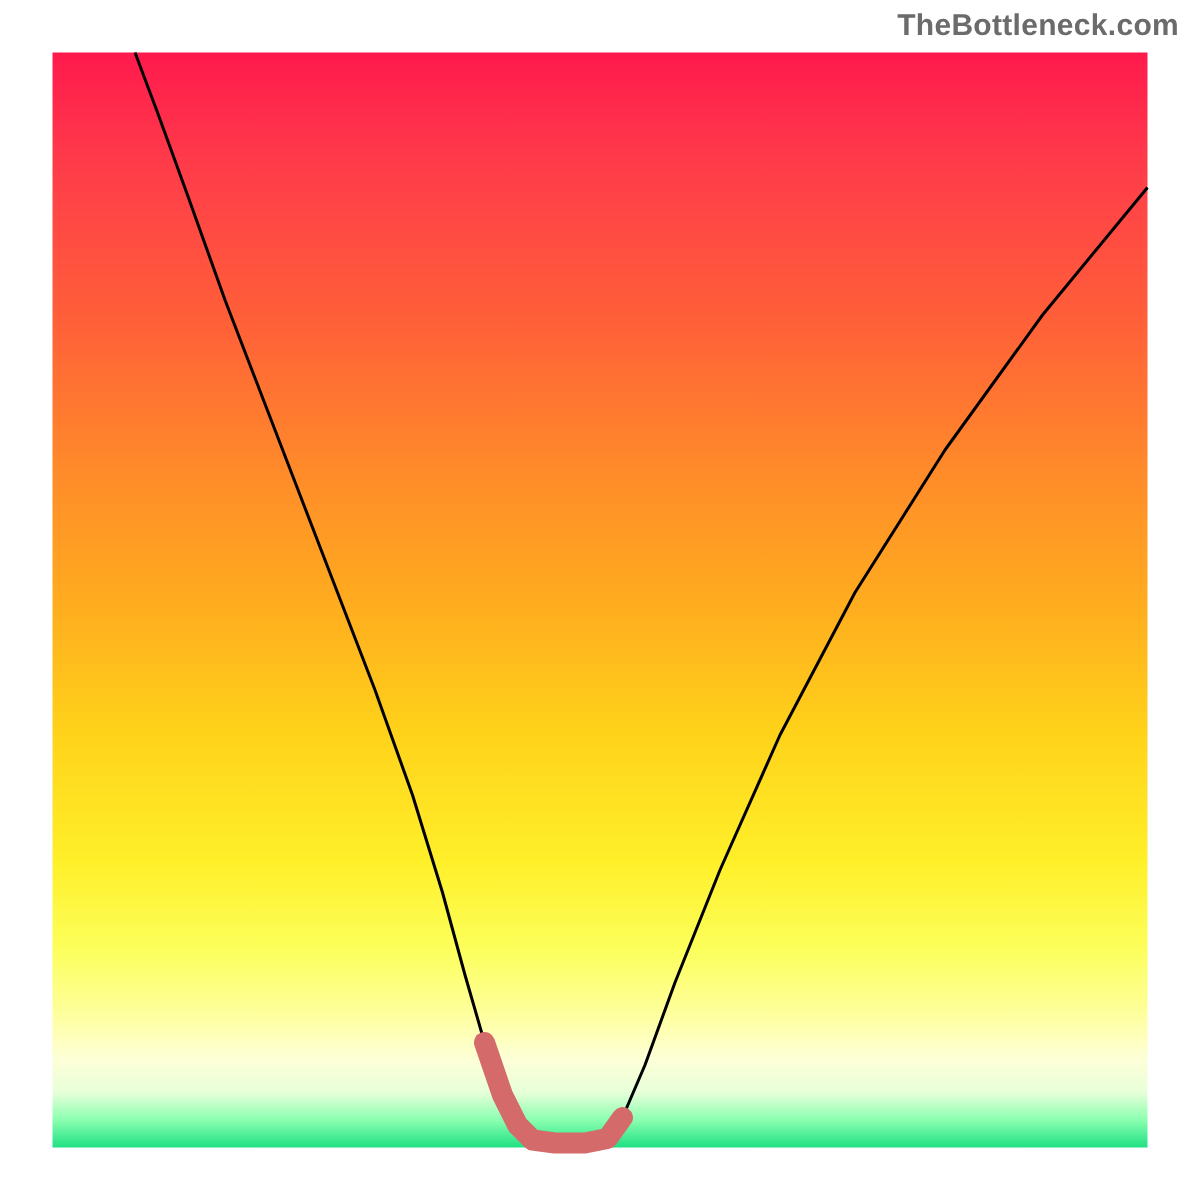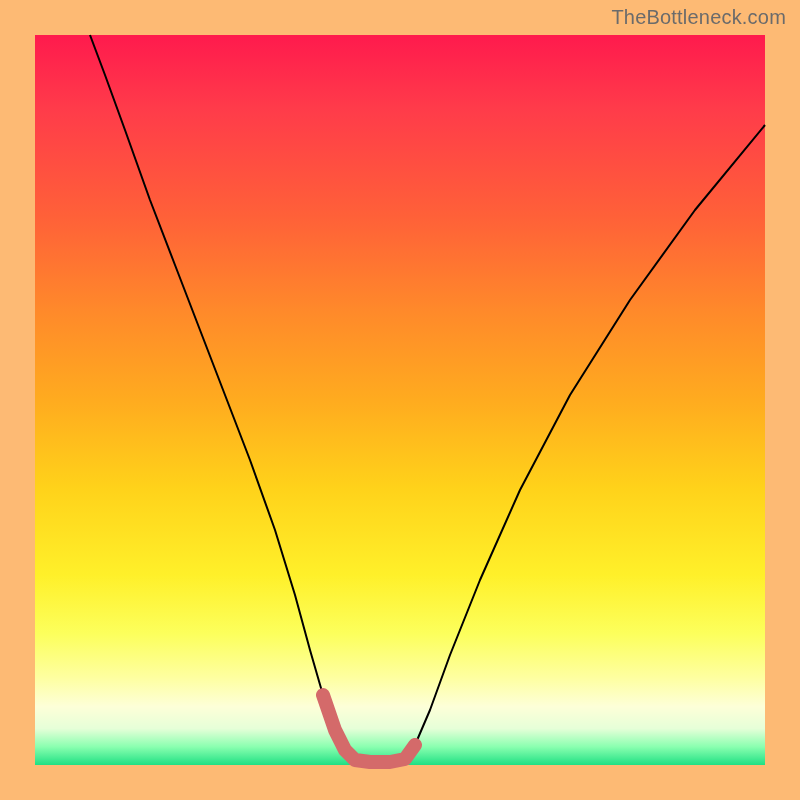--- a/index.html
+++ b/index.html
@@ -10,21 +10,22 @@
     background: #000;
     overflow: hidden;
     font-family: Arial, Helvetica, sans-serif;
   }
   .frame {
     position: absolute;
     left: 0;
     top: 0;
     width: 800px;
     height: 800px;
-    background: #fdba74;
+    background: #ffffff;
+    font-weight: bold;
   }
   .plot {
     position: absolute;
     left: 35px;
     top: 35px;
     width: 730px;
     height: 730px;
     background: linear-gradient(to bottom,
       #ff1a4d 0%,
       #ff3b4a 10%,

